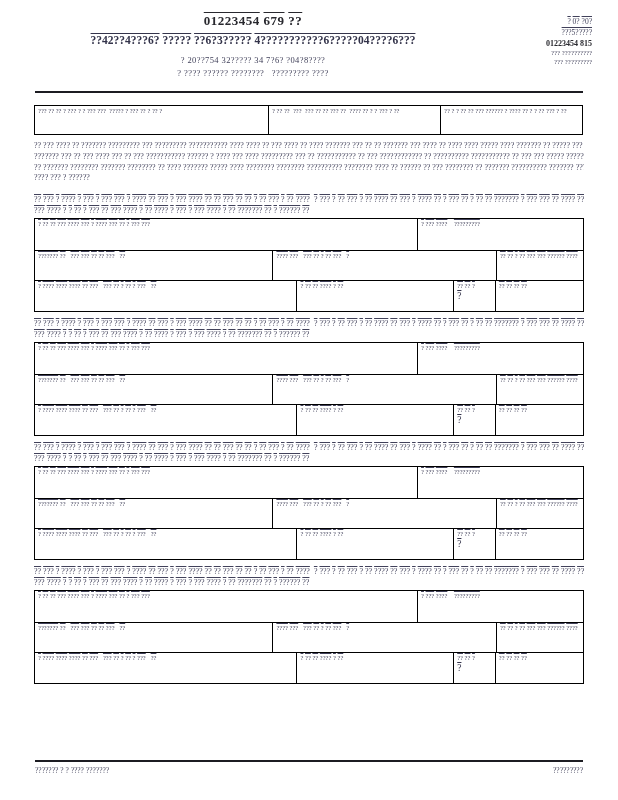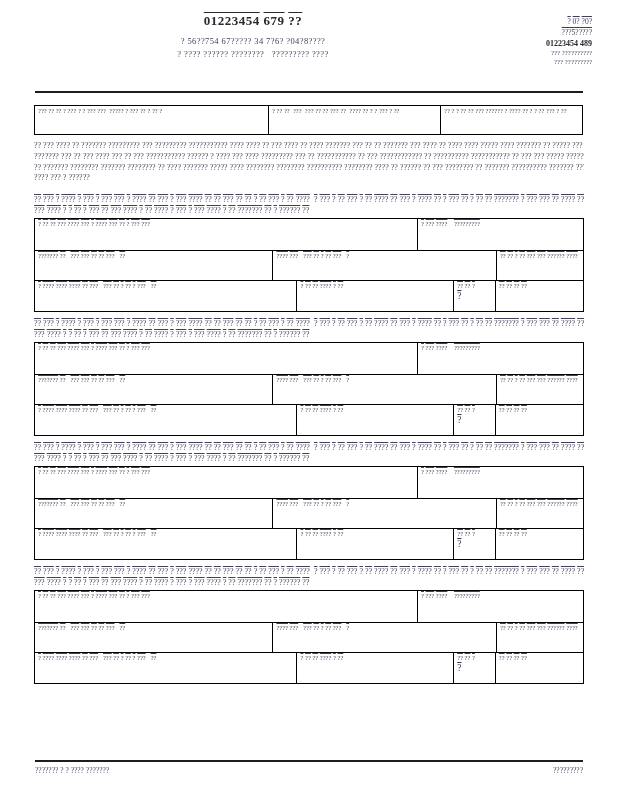--- a/index.html
+++ b/index.html
@@ -57,28 +57,29 @@
   .footer .frule{height:2px;background:#1c1c22;}
   .footer .frow{display:flex;justify-content:space-between;margin-top:4px;font-size:7.5px;line-height:10px;}
 </style>
 </head>
 <body>
 
 <div class="page">
 
   <div class="title-block">
     <div class="t1 line g"><span class="ow">01223454</span> <span class="ow">679</span> <span class="ow">??</span></div>
-    <div class="t3 line g"><span class="ow">?</span> <span class="ow">56??754</span> <span class="ow">67?????</span> <span class="ow">34</span> <span class="ow">7?6?</span> <span class="ow">?04?8????</span></div>
+    <div class="t2 line g"><span class="ow">??42??4???6?</span> <span class="ow">?????</span> <span class="ow">??6?3?????</span> <span class="ow">4???????????6?????04????6???</span></div>
+    <div class="t3 line g"><span class="ow">?</span> <span class="ow">20??754</span> <span class="ow">32?????</span> <span class="ow">34</span> <span class="ow">7?6?</span> <span class="ow">?04?8????</span></div>
     <div class="t4 line g"><span class="ow">?</span> <span class="ow">????</span> <span class="ow">??????</span> <span class="ow">????????</span>   <span class="ow">?????????</span> <span class="ow">????</span></div>
   </div>
 
   <div class="stamp">
     <div class="s-sm line g"><span class="ow">?</span> <span class="ow">0?</span> <span class="ow">?0?</span></div>
     <div class="s-sm line g"><span class="ow">???5?????</span></div>
-    <div class="s-num line">01223454 489</div>
+    <div class="s-num line">01223454 815</div>
     <div class="s-xs line g"><span class="ow">???</span> <span class="ow">??????????</span></div>
     <div class="s-xs line g"><span class="ow">???</span> <span class="ow">?????????</span></div>
   </div>
 
   <div class="rule"></div>
 
   <div class="idrow">
     <div class="idbox b1">
       <div class="lbl line g"><span class="ow">???</span> <span class="ow">??</span> <span class="ow">??</span> <span class="ow">?</span> <span class="ow">???</span> <span class="ow">?</span> <span class="ow">?</span> <span class="ow">???</span> <span class="ow">???</span>  <span class="ow">?????</span> <span class="ow">?</span> <span class="ow">???</span> <span class="ow">??</span> <span class="ow">?</span> <span class="ow">??</span> <span class="ow">?</span></div>
     </div>

